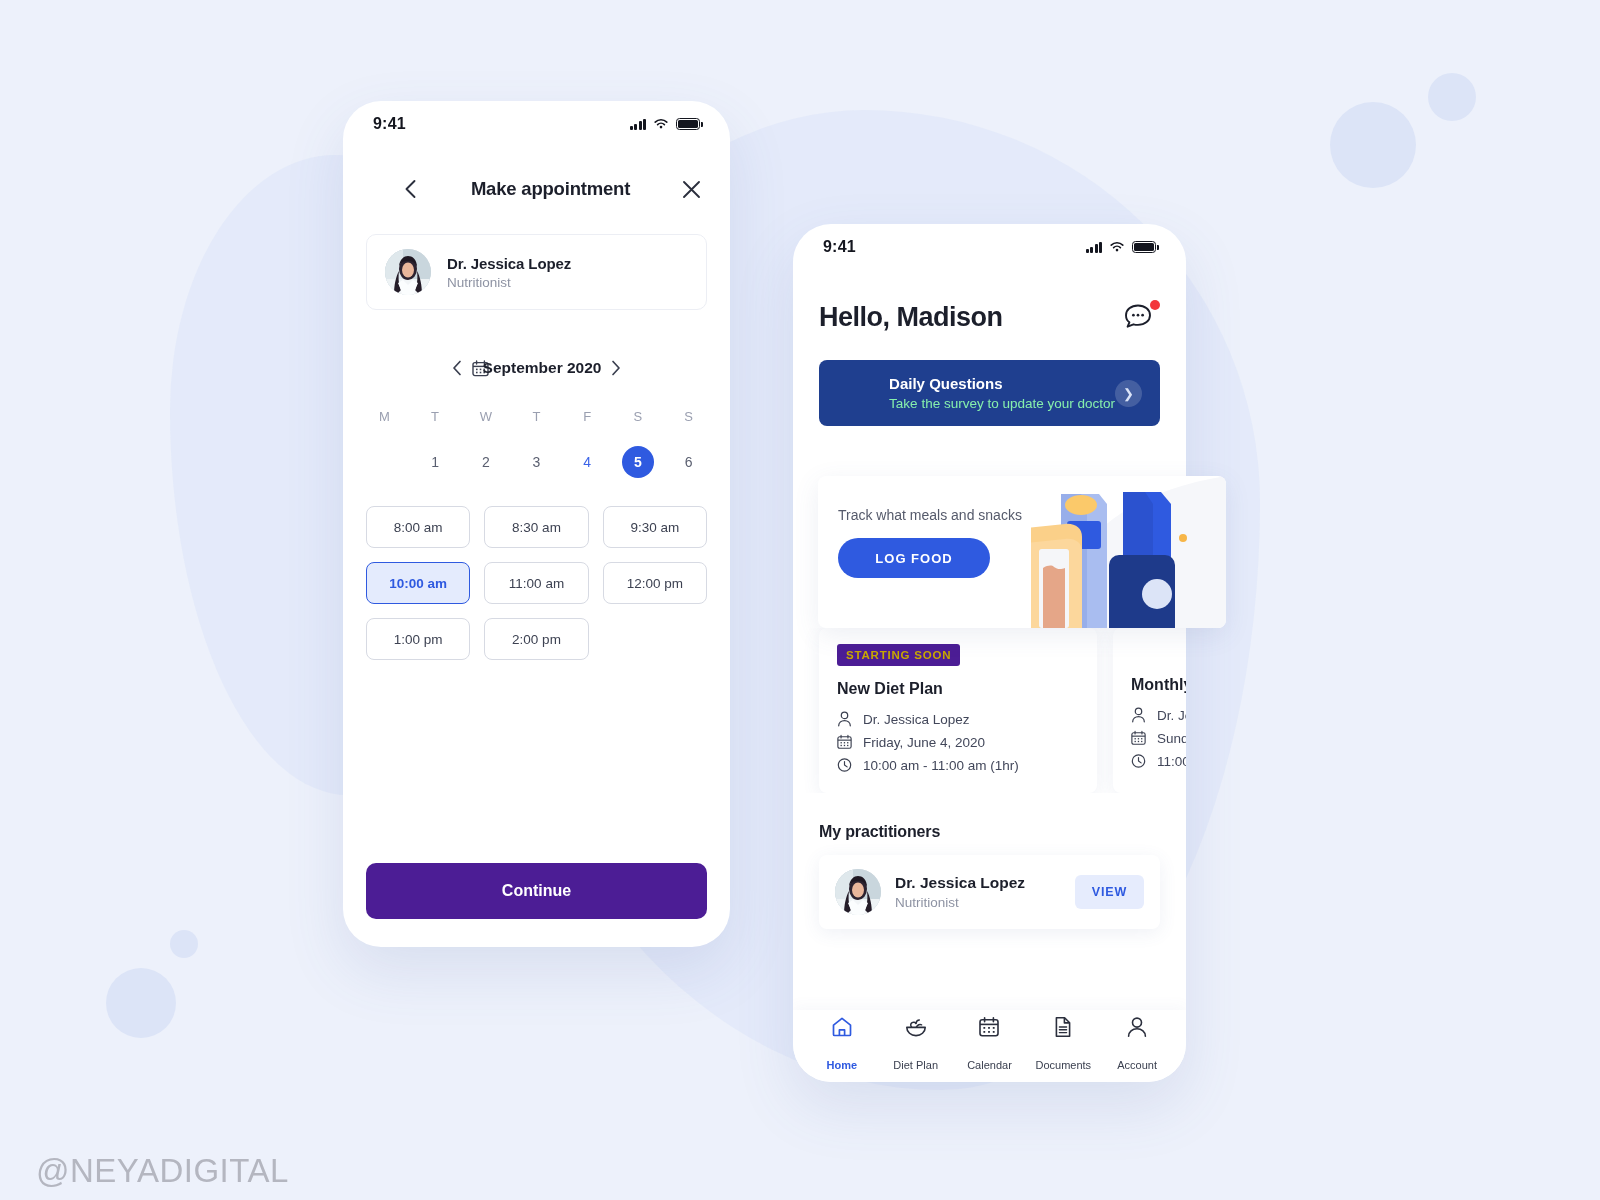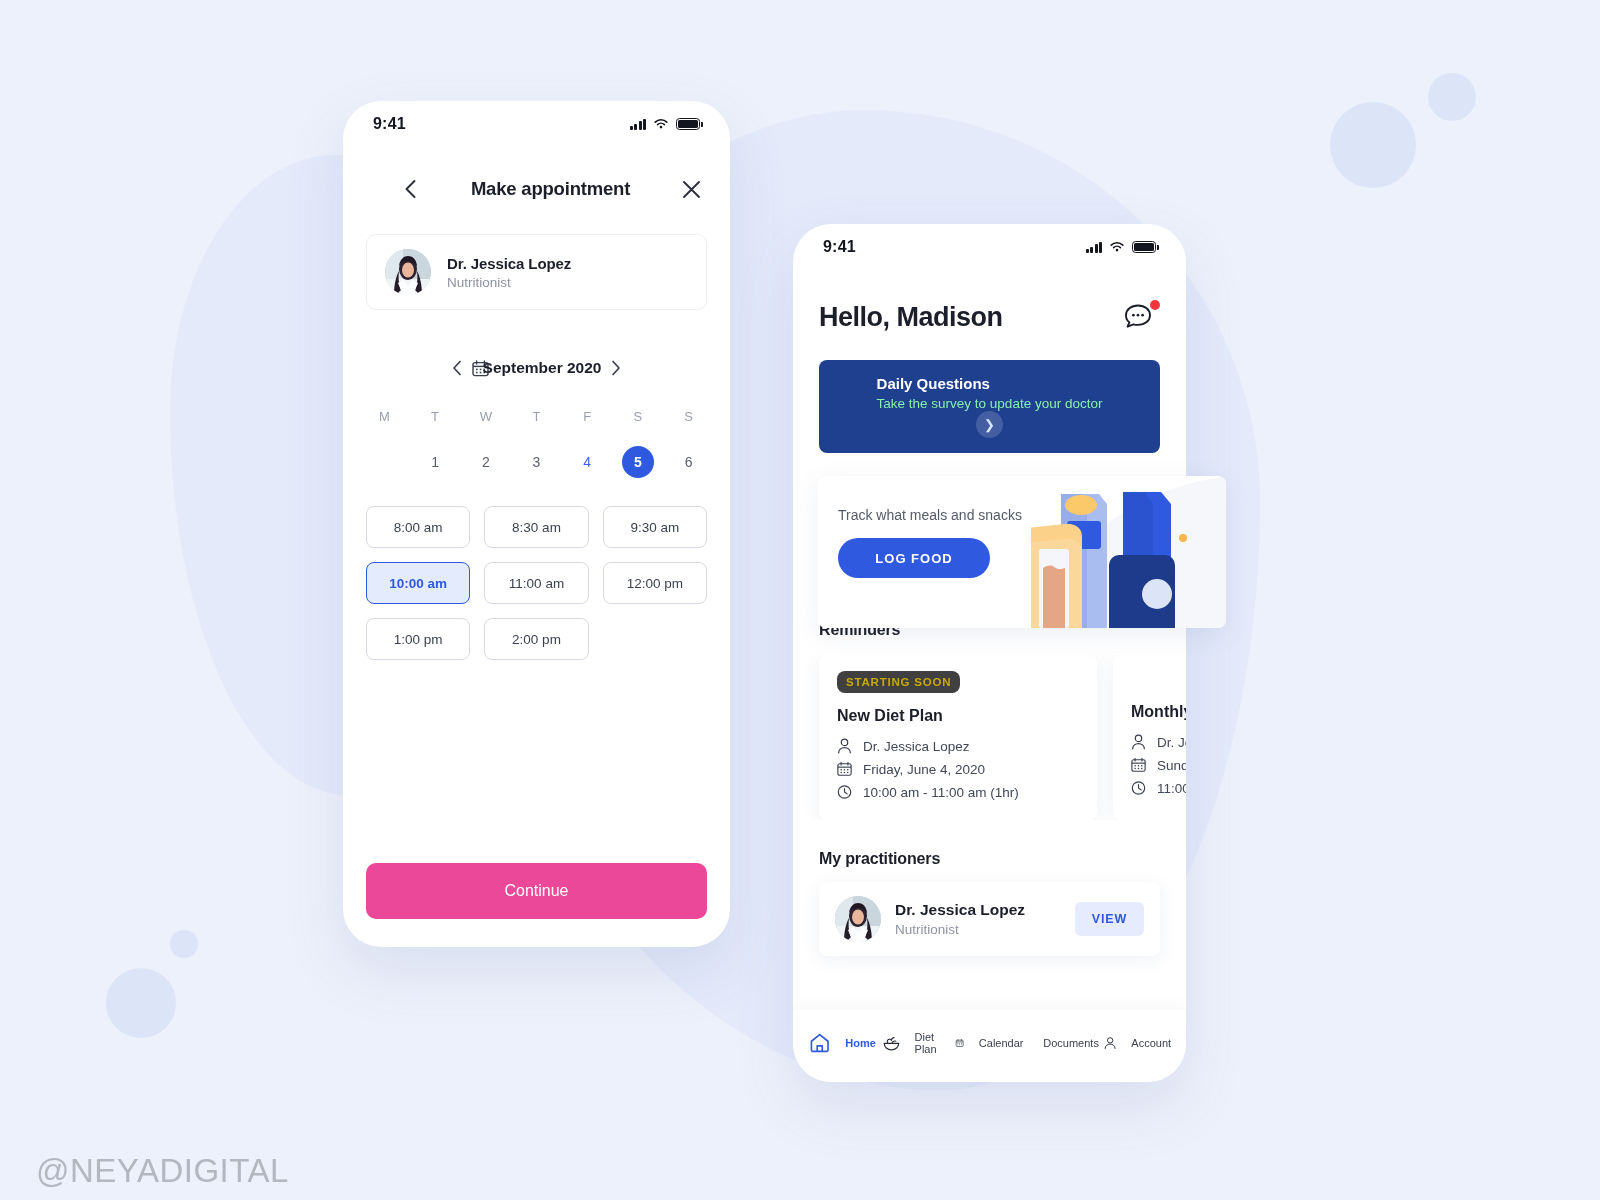--- a/index.html
+++ b/index.html
@@ -139,43 +139,43 @@
     font-size: 13.5px; color: #3d4252; background: #fff; cursor: pointer;
   }
   .slot.selected {
     border: 1.8px solid #2f5ae0; background: #e4ebfd;
     color: #2f5ae0; font-weight: 700;
   }
   .slot.empty { border: none; background: none; cursor: default; }
 
   .continue-btn {
     position: absolute; left: 23px; right: 23px; bottom: 28px;
-    height: 56px; border-radius: 10px; background: #ec4899;
-    color: #fff; font-size: 16px; font-weight: 400;
+    height: 56px; border-radius: 10px; background: #4c1d95;
+    color: #fff; font-size: 16px; font-weight: 700;
     display: flex; align-items: center; justify-content: center;
     border: none; cursor: pointer; font-family: inherit;
   }
 
   
   .hello-row {
     display: flex; align-items: center; justify-content: space-between;
     padding: 30px 26px 0 26px;
   }
   .hello { font-size: 27px; font-weight: 700; color: #1c1f2b; letter-spacing: -.5px; }
   .chat-wrap { position: relative; width: 38px; height: 34px; cursor: pointer; }
   .chat-dot {
     position: absolute; right: 0; top: 0; width: 10px; height: 10px;
     border-radius: 50%; background: #f3363b;
   }
 
   .dq-banner {
     margin: 26px 26px 0 26px;
     background: #1f3f8f; border-radius: 8px;
     padding: 15px 18px; display: flex; align-items: center;
-    justify-content: flex-end; cursor: pointer; flex-direction: column;
+    justify-content: flex-end; cursor: pointer;
   }
   .dq-title { font-size: 15px; font-weight: 700; color: #fff; }
   .dq-sub { font-size: 13.5px; color: #86efac; margin-top: 4px; }
   .dq-arrow {
     width: 27px; height: 27px; border-radius: 50%;
     background: rgba(255,255,255,.17); color: #dbe4f8;
     display: flex; align-items: center; justify-content: center;
     font-size: 13px; flex: none;
   }
 
@@ -205,23 +205,23 @@
     margin-top: 16px; padding-left: 26px;
     display: flex; gap: 16px; overflow: hidden;
   }
   .rem-card {
     flex: none; width: 278px;
     background: #fff; border-radius: 8px;
     box-shadow: 0 4px 18px rgba(75,95,150,.09);
     padding: 16px 18px 20px 18px;
   }
   .badge {
-    display: inline-block; background: #404040; color: #c9a800;
+    display: inline-block; background: #4c1d95; color: #c9a800;
     font-size: 11.5px; font-weight: 700; letter-spacing: .8px;
-    padding: 5px 9px; border-radius: 8px;
+    padding: 5px 9px; border-radius: 3px;
   }
   .rem-title { font-size: 16px; font-weight: 700; color: #1c1f2b; margin-top: 14px; }
   .rem-list { margin-top: 13px; display: flex; flex-direction: column; gap: 7px; }
   .rem-line { display: flex; align-items: center; gap: 11px; font-size: 13.5px; color: #42475a; white-space: nowrap; }
 
   .pract-card {
     margin: 14px 26px 0 26px;
     background: #fff; border-radius: 8px;
     box-shadow: 0 4px 18px rgba(75,95,150,.09);
     padding: 14px 16px; display: flex; align-items: center; gap: 14px;
@@ -235,21 +235,21 @@
     cursor: pointer; font-family: inherit;
   }
 
   .tabbar {
     position: absolute; left: 0; right: 0; bottom: 0; height: 72px;
     background: #fff; display: flex; align-items: center;
     justify-content: space-around; padding: 0 12px 6px 12px;
     box-shadow: 0 -3px 14px rgba(80,100,160,.05);
   }
   .tab {
-    display: flex; flex-direction: row; align-items: center; gap: 14px;
+    display: flex; flex-direction: column; align-items: center; gap: 20px;
     cursor: pointer; width: 68px;
   }
   .tab-label { font-size: 11px; color: #3b4050; }
   .tab.active .tab-label { color: #2f5ae0; font-weight: 700; }
 
   .ico { display: block; }
 </style>
 </head>
 <body>
 

